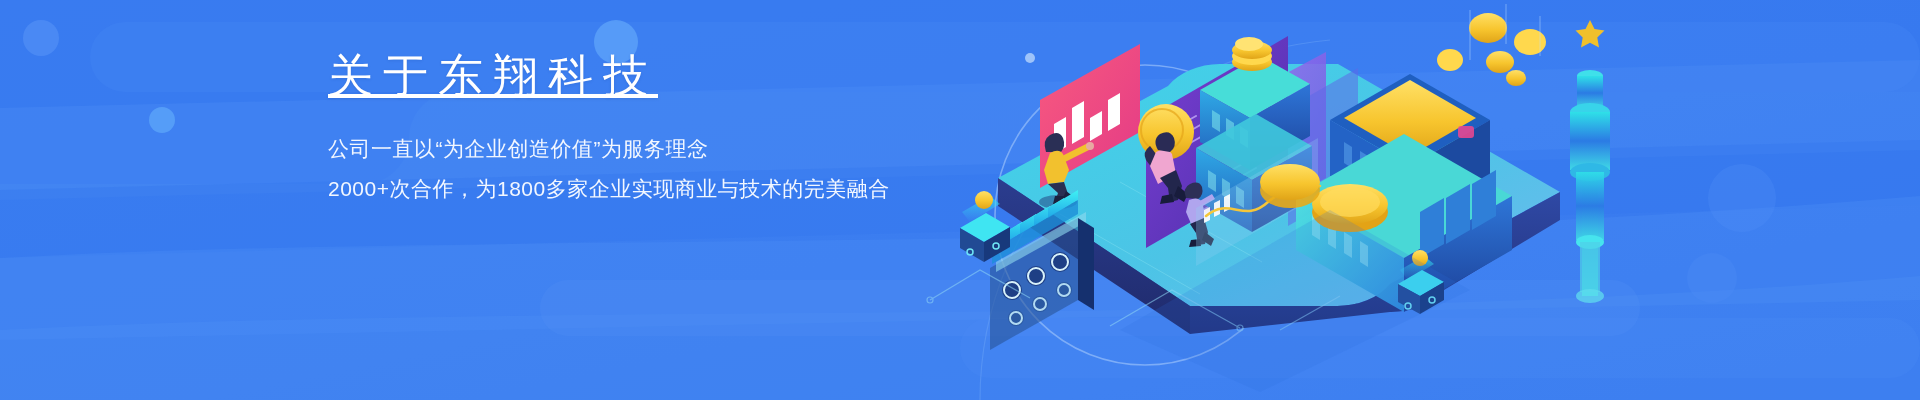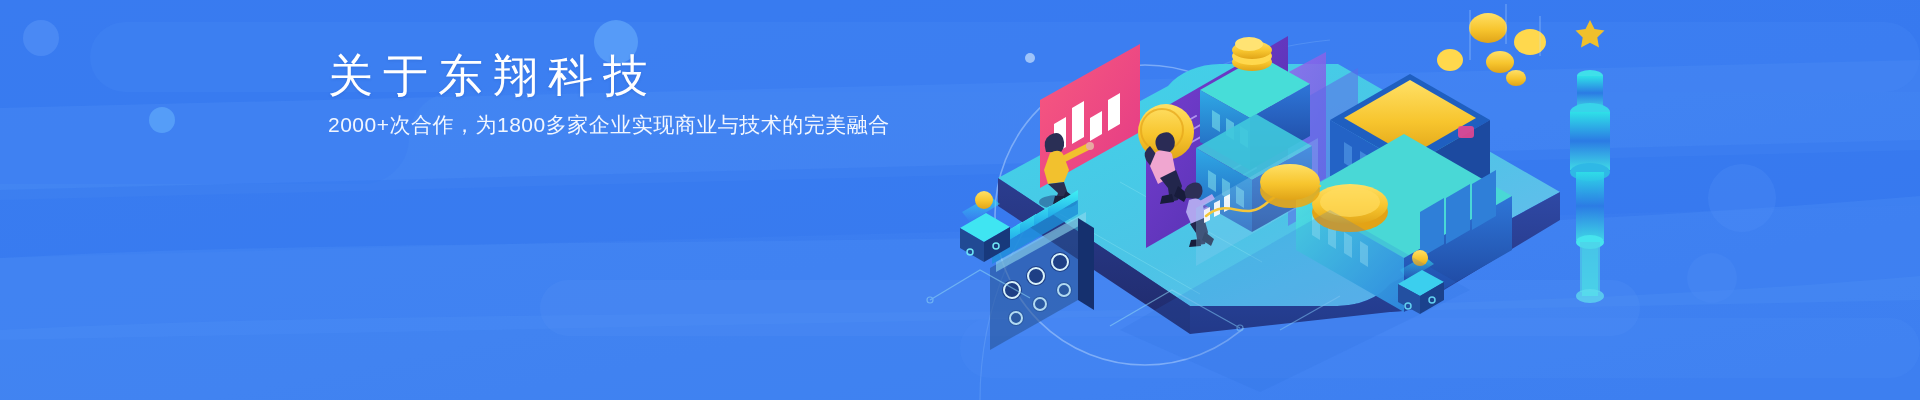--- a/index.html
+++ b/index.html
@@ -31,20 +31,21 @@
     color: #ffffff;
   }
   .banner-title {
     font-size: 45px;
     line-height: 1.05;
     letter-spacing: 10px;
     font-weight: 400;
     white-space: nowrap;
     color: #ffffff;
     text-shadow: 0 1px 3px rgba(20,60,140,.18);
+    text-decoration: underline;
   }
   .banner-sub1 {
     margin-top: 36px;
     font-size: 21px;
     letter-spacing: 0.5px;
     white-space: nowrap;
     color: #f2f7ff;
   }
   .banner-sub2 {
     margin-top: 12px;
@@ -380,16 +381,17 @@
       <path d="M1280 330 L1340 296"></path>
       <circle cx="930" cy="300" r="3"></circle>
       <circle cx="1240" cy="328" r="3"></circle>
     </g>
 
     <path d="M1120 330 L1330 210 L1470 290 L1260 392 Z" fill="#2b6fe0" opacity=".18"></path>
   </svg>
 
   <div class="text-block">
     <div class="banner-title">关于东翔科技</div>
+    <div class="banner-sub1">公司一直以“为企业创造价值”为服务理念</div>
     <div class="banner-sub2">2000+次合作，为1800多家企业实现商业与技术的完美融合</div>
   </div>
 
 </div>
 
 </body></html>

